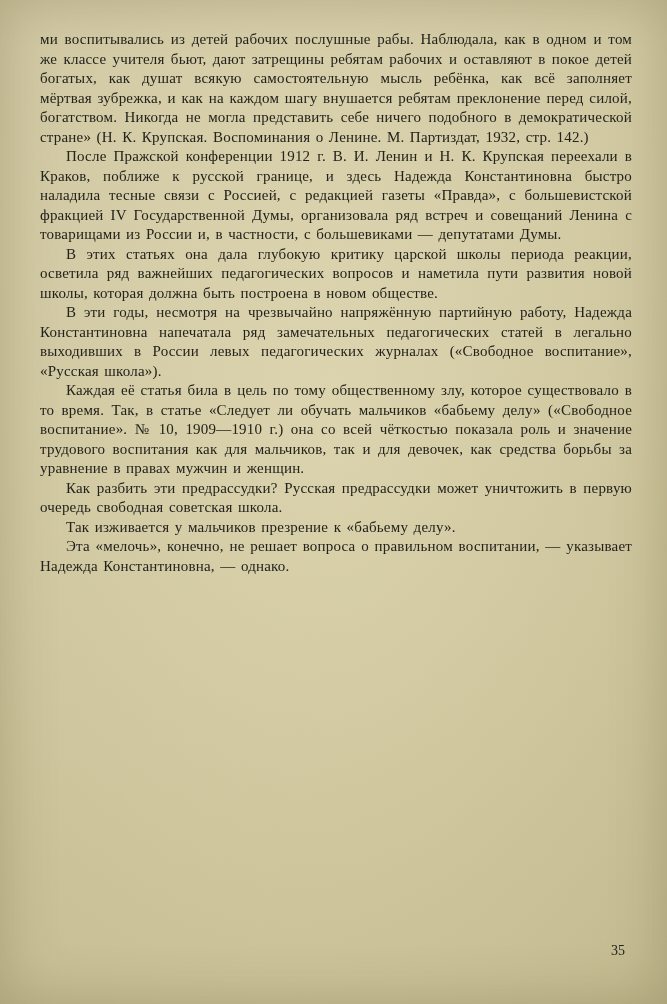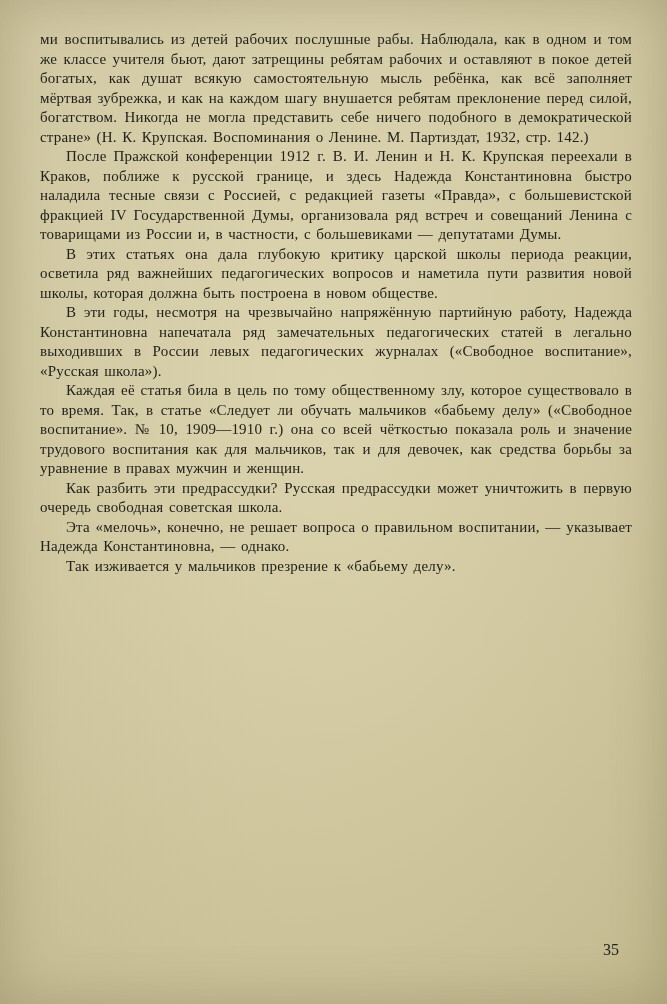--- a/index.html
+++ b/index.html
@@ -35,34 +35,34 @@
   }
   .text-block p {
     margin: 0;
     text-indent: 26px;
   }
   .text-block p.no-indent {
     text-indent: 0;
   }
   .page-number {
     position: absolute;
-    right: 48px;
+    right: 42px;
     bottom: 45px;
-    font-size: 16px;
+    font-size: 14px;
     color: #23221c;
   }
 </style>
 </head>
 <body>
 
 <div class="page">
   <div class="text-block">
     <p class="no-indent">ми воспитывались из детей рабочих послушные рабы. Наблюдала, как в одном и том же классе учителя бьют, дают затрещины ребятам рабочих и оставляют в покое детей богатых, как душат всякую самостоятельную мысль ребёнка, как всё заполняет мёртвая зубрежка, и как на каждом шагу внушается ребятам преклонение перед силой, богатством. Никогда не могла представить себе ничего подобного в демократической стране» (Н. К. Крупская. Воспоминания о Ленине. М. Партиздат, 1932, стр. 142.)</p>
     <p>После Пражской конференции 1912 г. В. И. Ленин и Н. К. Крупская переехали в Краков, поближе к русской границе, и здесь Надежда Константиновна быстро наладила тесные связи с Россией, с редакцией газеты «Правда», с большевистской фракцией IV Государственной Думы, организовала ряд встреч и совещаний Ленина с товарищами из России и, в частности, с большевиками — депутатами Думы.</p>
     <p>В этих статьях она дала глубокую критику царской школы периода реакции, осветила ряд важнейших педагогических вопросов и наметила пути развития новой школы, которая должна быть построена в новом обществе.</p>
     <p>В эти годы, несмотря на чрезвычайно напряжённую партийную работу, Надежда Константиновна напечатала ряд замечательных педагогических статей в легально выходивших в России левых педагогических журналах («Свободное воспитание», «Русская школа»).</p>
     <p>Каждая её статья била в цель по тому общественному злу, которое существовало в то время. Так, в статье «Следует ли обучать мальчиков «бабьему делу» («Свободное воспитание». № 10, 1909—1910 г.) она со всей чёткостью показала роль и значение трудового воспитания как для мальчиков, так и для девочек, как средства борьбы за уравнение в правах мужчин и женщин.</p>
     <p>Как разбить эти предрассудки? Русская предрассудки может уничтожить в первую очередь свободная советская школа.</p>
+    <p>Так изживается у мальчиков презрение к «бабьему делу».</p>
     <p>Эта «мелочь», конечно, не решает вопроса о правильном воспитании, — указывает Надежда Константиновна, — однако.</p>
-    <p>Так изживается у мальчиков презрение к «бабьему делу».</p>
   </div>
   <div class="page-number">35</div>
 </div>
 
 </body></html>

